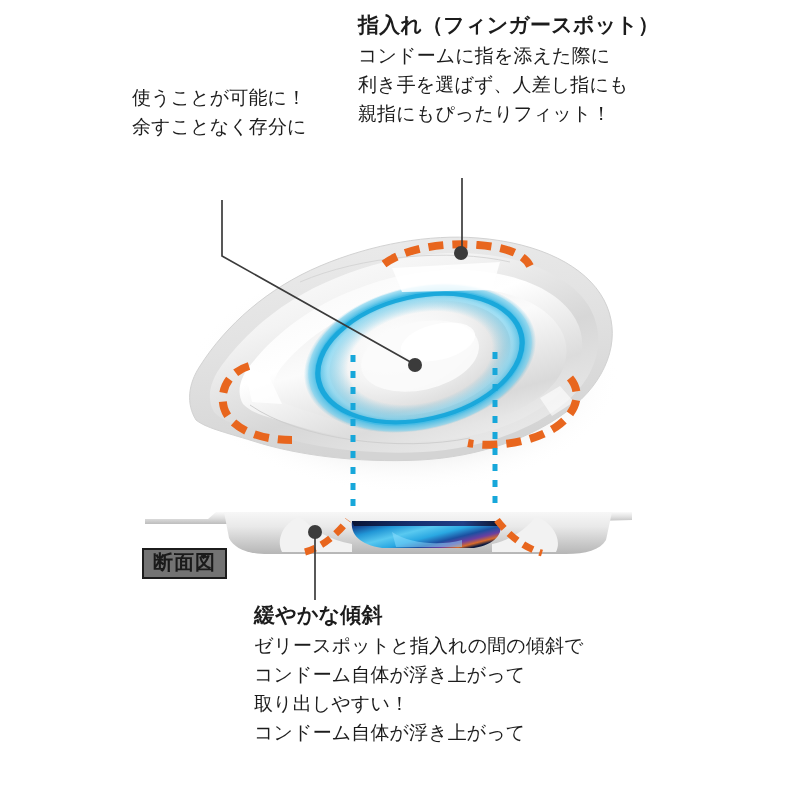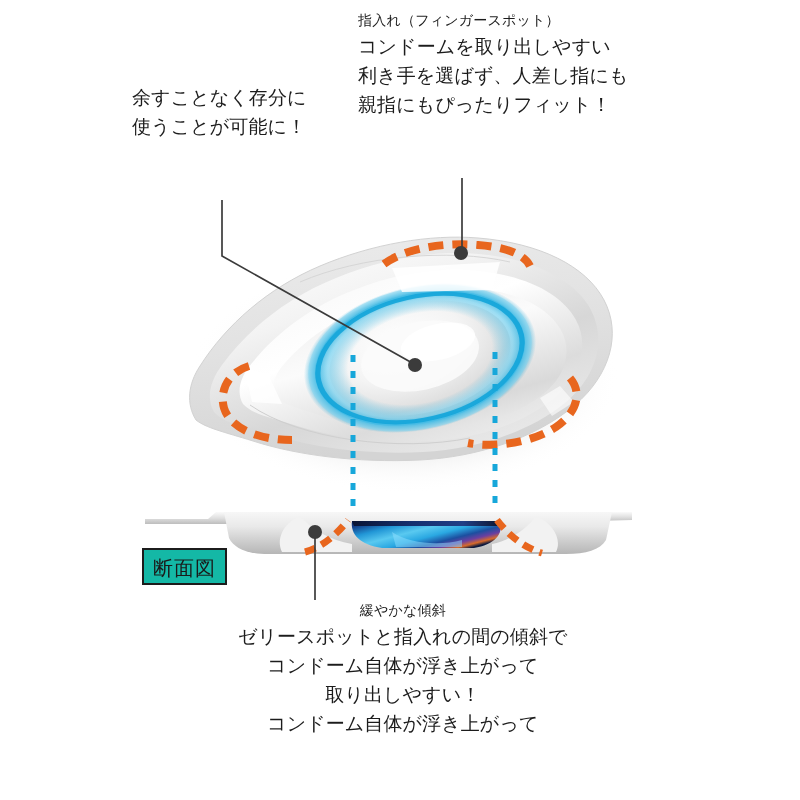--- a/index.html
+++ b/index.html
@@ -20,54 +20,54 @@
     background: #ffffff;
     overflow: hidden;
   }
 
   
   .callout {
     position: absolute;
     color: #1c1c1c;
   }
   .callout .c-title {
-    font-weight: 400;
-    font-size: 14px;
+    font-weight: 700;
+    font-size: 21px;
     line-height: 1.28;
     letter-spacing: 0.2px;
     white-space: nowrap;
     margin: 0 0 3px 0;
   }
   .callout .c-body {
     font-size: 19px;
     line-height: 1.52;
     letter-spacing: 0.1px;
     margin: 0;
   }
   .callout .c-body .bl {
     display: block;
     white-space: nowrap;
   }
 
   #callout-jelly      { left: 132px; top: 84px;  }
   #callout-finger     { left: 358px; top: 12px;  }
-  #callout-slope      { left: 238px; top: 602px; text-align: center; }
+  #callout-slope      { left: 254px; top: 602px; }
 
   
   #section-label {
     position: absolute;
     left: 142px;
     top: 548px;
     border: 2px solid #1c1c1c;
-    padding: 7px 9px 4px 9px;
+    padding: 1px 9px 4px 9px;
     font-size: 20px;
-    font-weight: 400;
+    font-weight: 700;
     line-height: 1.1;
     letter-spacing: 1px;
-    background: #14b8a6;
+    background: #737373;
     white-space: nowrap;
   }
 
   
   #art {
     position: absolute;
     left: 0;
     top: 0;
     width: 800px;
     height: 800px;
@@ -264,29 +264,29 @@
       <line x1="462" y1="178" x2="462" y2="248" stroke="#3b3b3b" stroke-width="1.7"></line>
       <circle cx="461" cy="253" r="7" fill="#3b3b3b"></circle>
 
       <line x1="315" y1="537" x2="315" y2="600" stroke="#3b3b3b" stroke-width="1.7"></line>
       <circle cx="315" cy="532" r="7" fill="#3b3b3b"></circle>
     </g>
   </svg>
 
   <div class="callout" id="callout-jelly">
     <div class="c-body">
+      <span class="bl">使うことが可能に！</span>
       <span class="bl">余すことなく存分に</span>
-      <span class="bl">使うことが可能に！</span>
     </div>
   </div>
 
   <div class="callout" id="callout-finger">
     <div class="c-title">指入れ（フィンガースポット）</div>
     <div class="c-body">
-      <span class="bl">コンドームを取り出しやすい</span>
+      <span class="bl">コンドームに指を添えた際に</span>
       <span class="bl">利き手を選ばず、人差し指にも</span>
       <span class="bl">親指にもぴったりフィット！</span>
     </div>
   </div>
 
   <div class="callout" id="callout-slope">
     <div class="c-title">緩やかな傾斜</div>
     <div class="c-body">
       <span class="bl">ゼリースポットと指入れの間の傾斜で</span>
       <span class="bl">コンドーム自体が浮き上がって</span>

